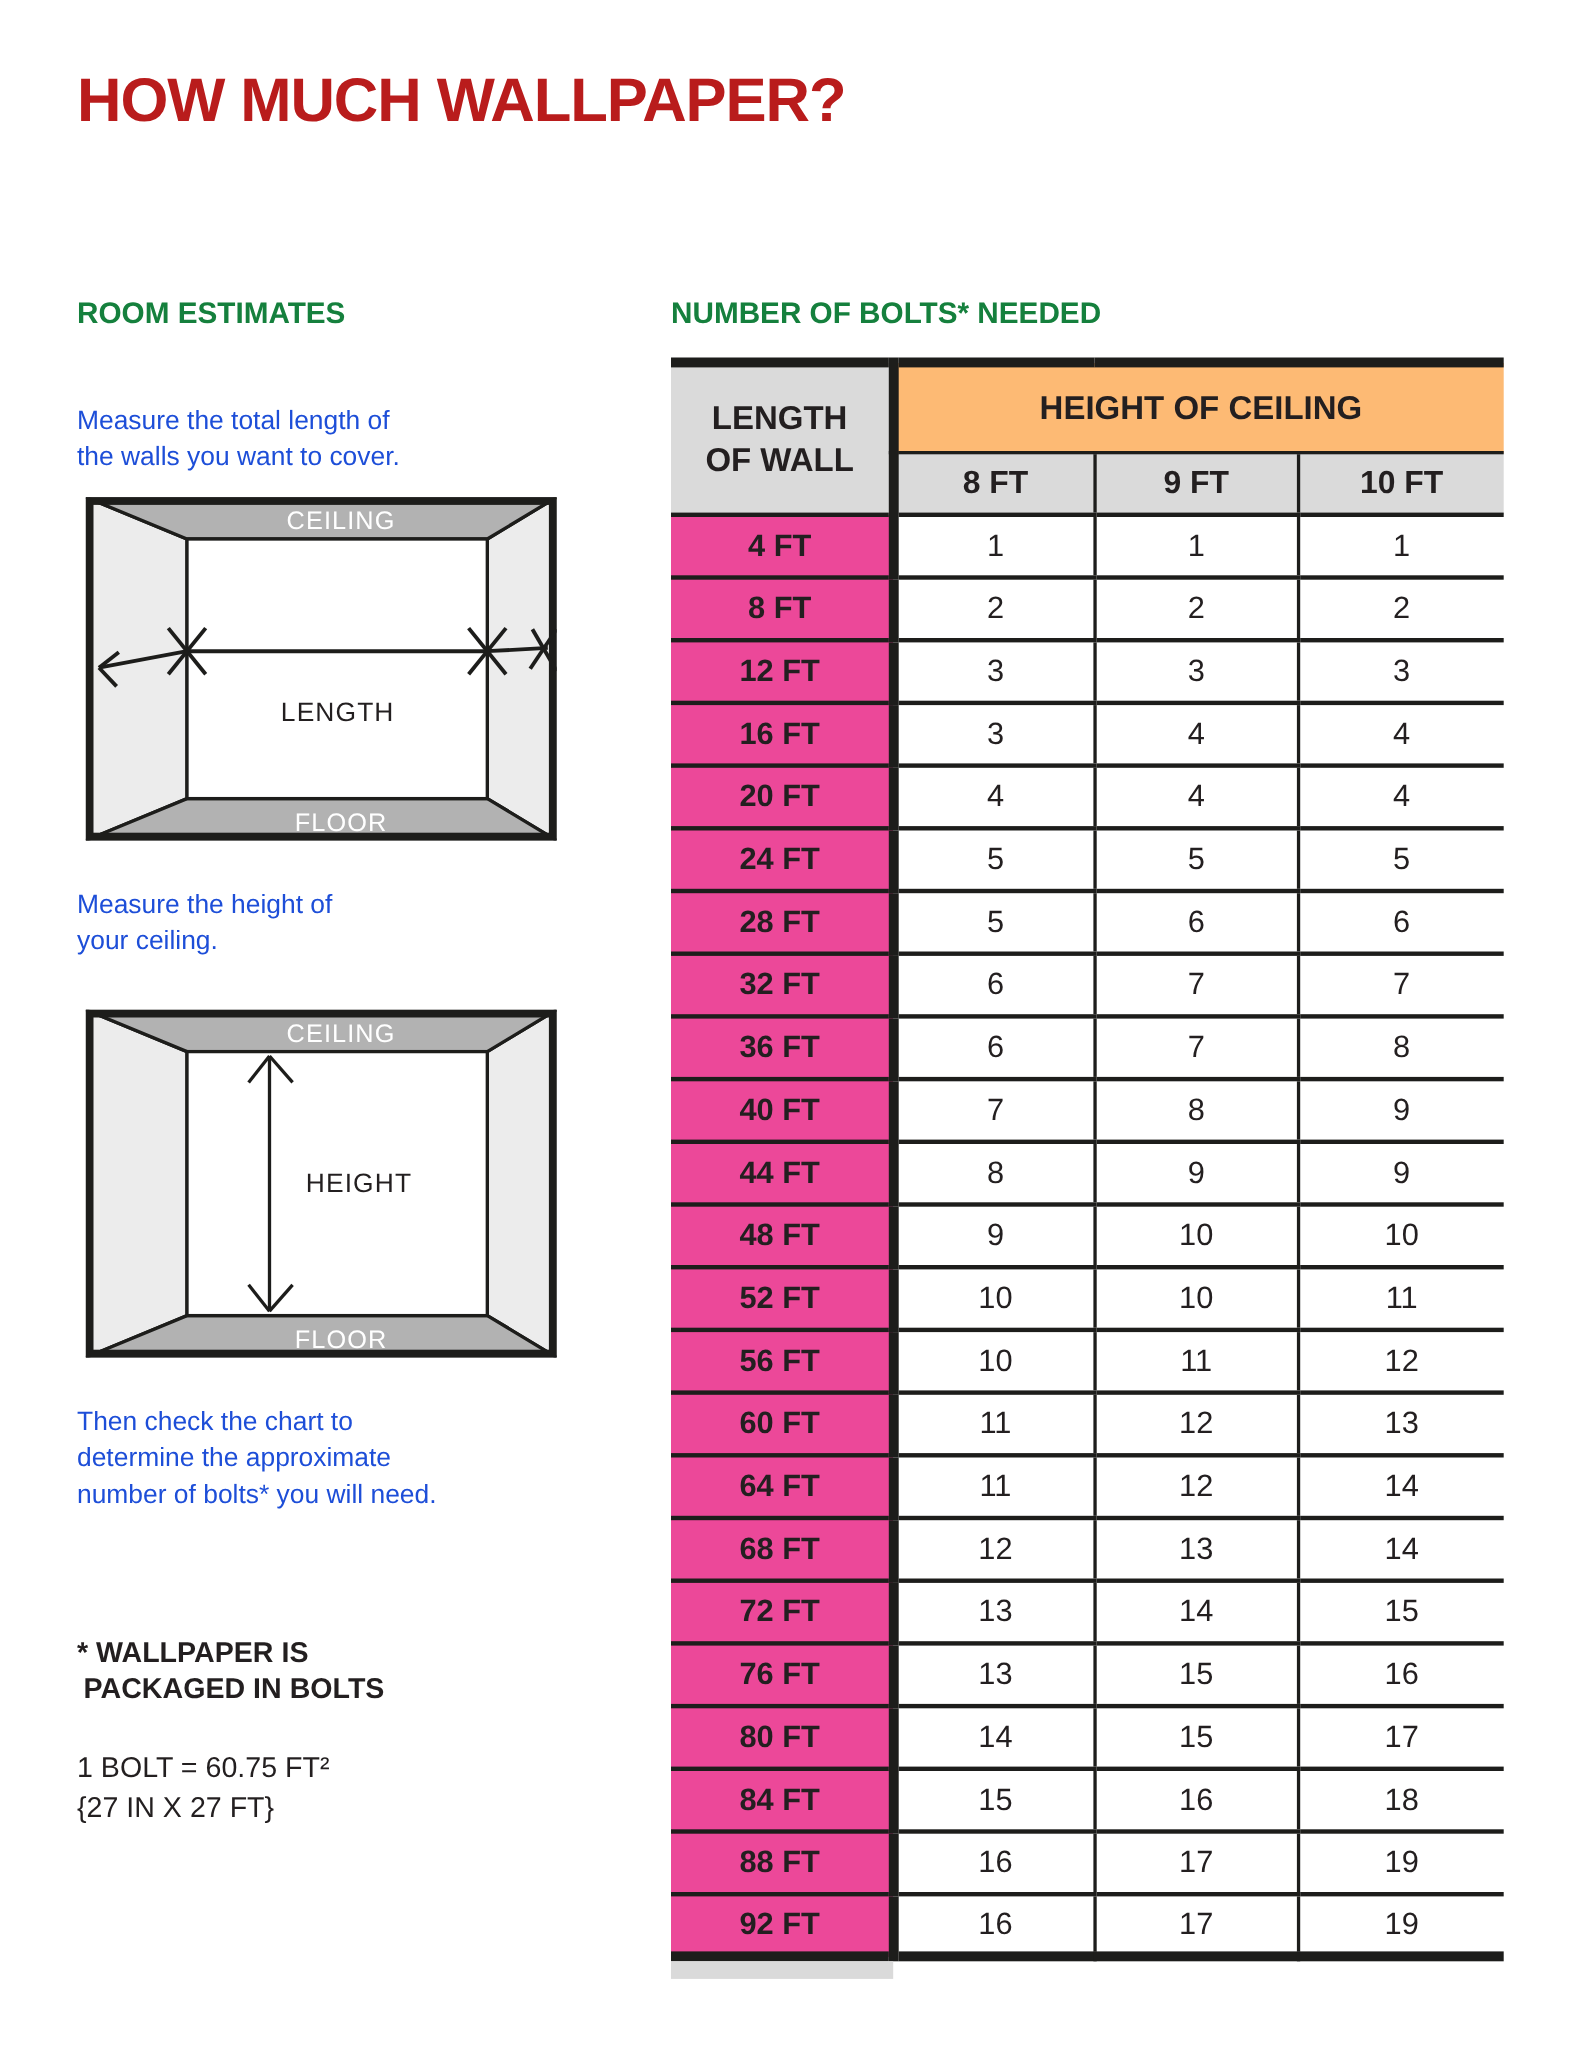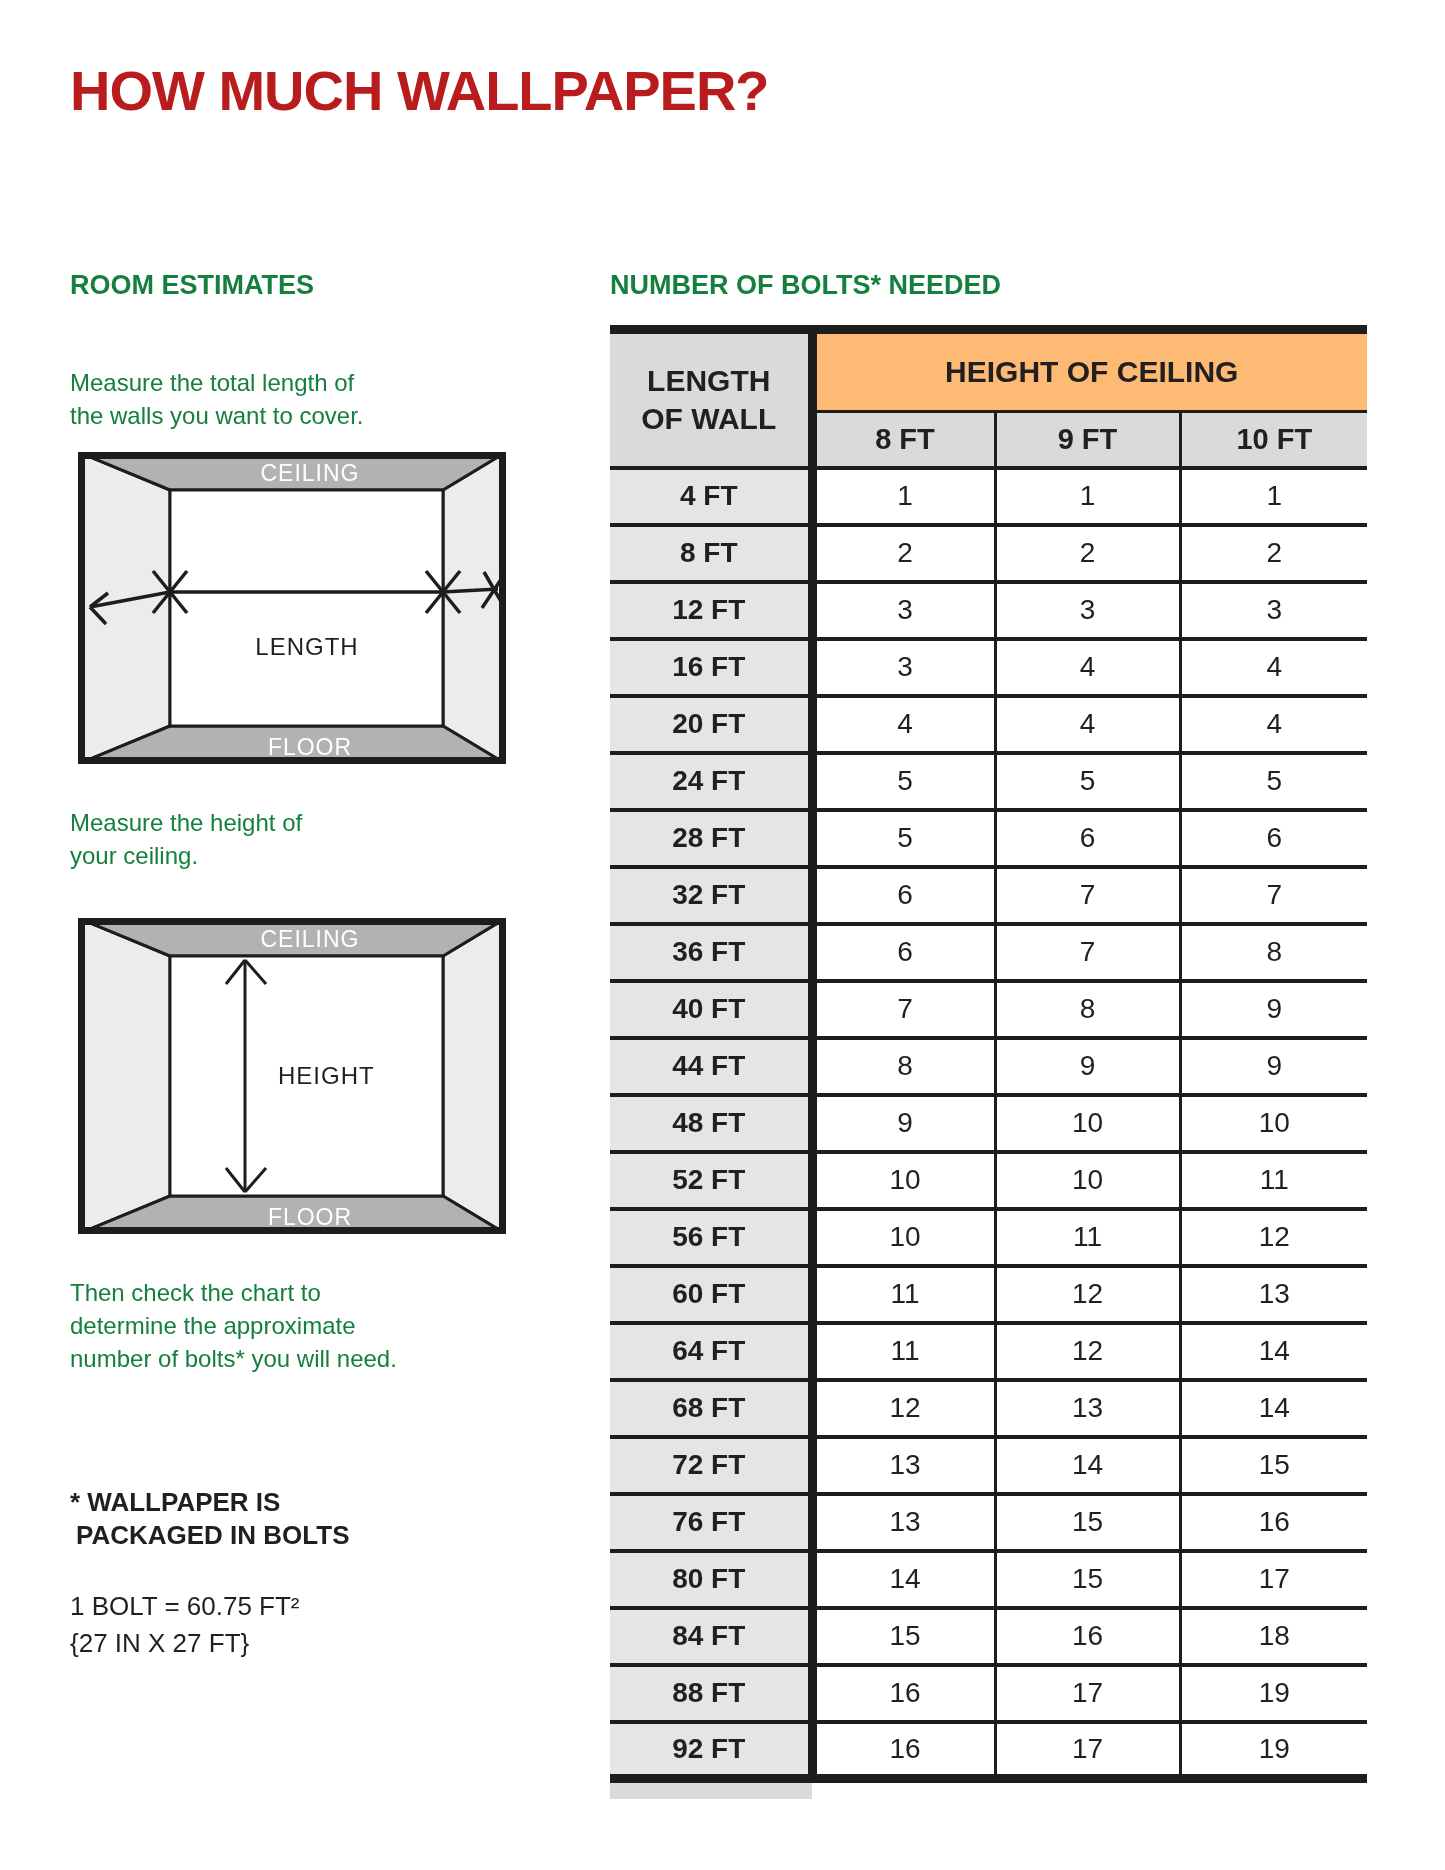--- a/index.html
+++ b/index.html
@@ -10,21 +10,21 @@
   .abs{position:absolute;}
   .title{
     left:70px;top:58px;font-size:56px;font-weight:bold;color:#b91c1c;letter-spacing:-1px;
   }
   .section-heading{
     font-size:27px;font-weight:bold;color:#15803d;letter-spacing:0;
   }
   .room-estimates{left:70px;top:270px;}
   .table-heading{left:610px;top:270px;width:757px;}
   .step{
-    left:70px;font-size:24px;line-height:33px;color:#15803d;white-space:pre-line;
+    left:70px;font-size:24px;line-height:33px;color:#1d4ed8;white-space:pre-line;
   }
   .step1{top:366px;}
   .step2{top:806px;}
   .step3{top:1276px;}
   .footnote{left:70px;top:1486px;font-size:26px;font-weight:bold;line-height:33px;}
   .footnote .indent{margin-left:6px;}
   .boltinfo{left:70px;top:1588px;font-size:26px;font-weight:normal;line-height:37px;}
   .diagram1{left:78px;top:452px;}
   .diagram2{left:78px;top:918px;}
 
@@ -46,21 +46,21 @@
   }
   th.group{
     background:#fdba74;border-bottom:3px solid #1d1d1b;font-size:30px;font-weight:bold;
   }
   th.colhead{
     background:#dadada;border-bottom:4px solid #1d1d1b;border-left:3px solid #1d1d1b;
     font-size:29px;font-weight:bold;
   }
   th.colhead:first-of-type{border-left:none;}
   tbody th.rowhead{
-    background:#e5e5e5;border-right:9px solid #1d1d1b;border-top:4px solid #1d1d1b;
+    background:#ec4899;border-right:9px solid #1d1d1b;border-top:4px solid #1d1d1b;
     border-bottom:4px solid #1d1d1b;font-size:28px;font-weight:bold;
   }
   tbody td{
     background:#fff;border:3px solid #1d1d1b;border-top-width:4px;border-bottom-width:4px;
     font-size:28px;font-weight:normal;
   }
   tbody td:last-child{border-right:none;}
   .gray-stub{width:202px;height:16px;background:#dadada;}
 
   svg text{font-family:"Liberation Sans", sans-serif;}

